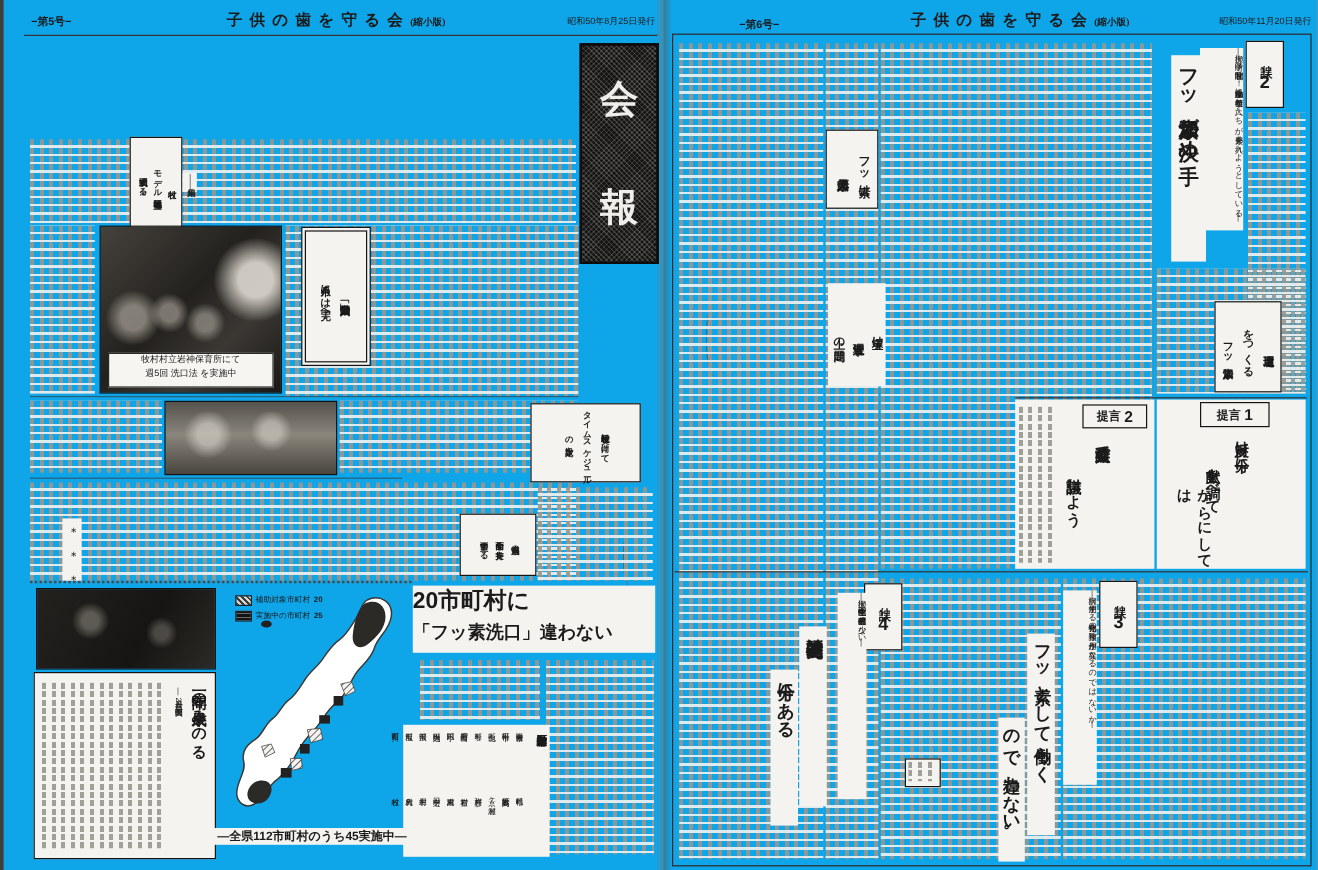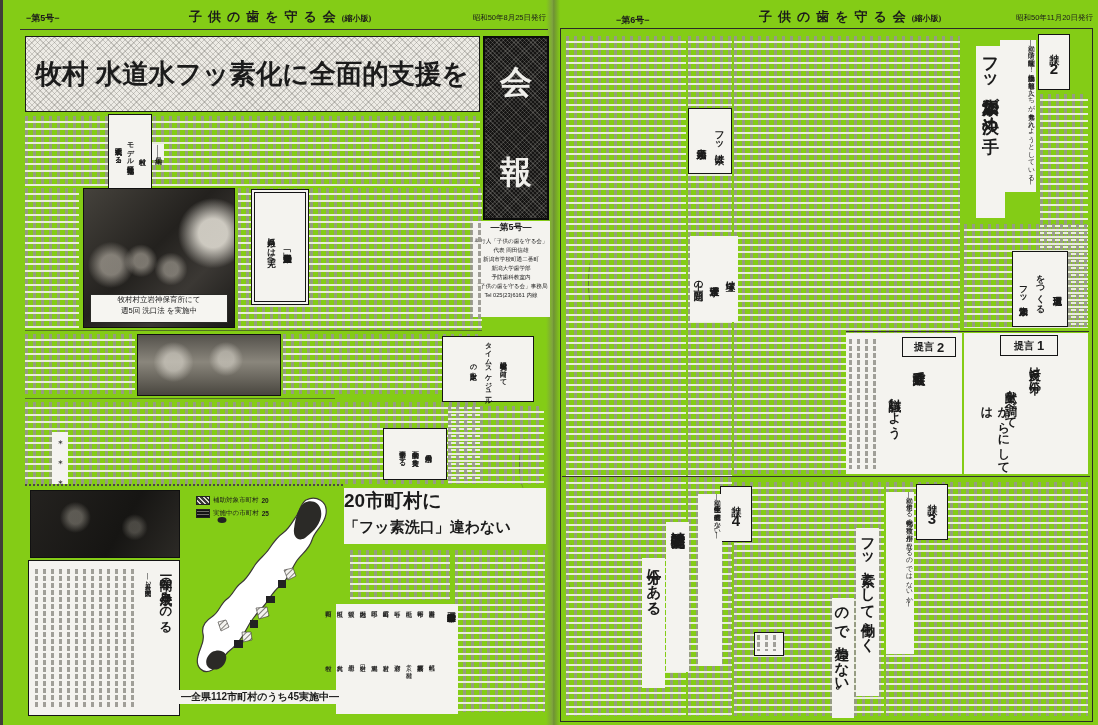--- a/index.html
+++ b/index.html
@@ -1,16 +1,16 @@
 <!DOCTYPE html>
 <html><head>
 <meta charset="utf-8">
 <style>
   html,body{margin:0;padding:0;background:#8d8b86;}
-  .sheet{position:relative;width:1098px;height:725px;background:#84cc16;overflow:hidden;
+  .sheet{position:relative;width:1098px;height:725px;background:#0ea5e9;overflow:hidden;
          font-family:"Liberation Sans",sans-serif;color:#1b1b1b;}
   .abs{position:absolute;}
   .vt{writing-mode:vertical-rl;text-orientation:mixed;}
   .pbg{background:#f4f3ef;}
   
   .sim{position:absolute;opacity:.9;background-image:
       repeating-linear-gradient(to bottom, rgba(244,243,239,0) 0 5px, #f4f3ef 5px 7px),
       repeating-linear-gradient(to right, #98978f 0 3.4px, rgba(0,0,0,0) 3.4px 8px);}
   .box{border:1.2px solid #141414;background:#f4f3ef;}
   .dbox{border:1px solid #141414;box-shadow:0 0 0 2px #f4f3ef,0 0 0 3px #141414;background:#f4f3ef;}
@@ -56,39 +56,26 @@
   <div class="abs arc" style="left:566px;top:544px;width:12px;height:46px;"></div>
   <div class="abs arc" style="left:519px;top:438px;width:12px;height:52px;"></div>
 
   <div class="abs" style="left:26px;top:12px;font-size:9px;font-weight:bold;">−第5号−</div>
   <div class="abs serif" style="left:130px;top:8px;width:300px;text-align:center;font-size:13px;font-weight:bold;letter-spacing:6px;">
     <span>子供の歯を守る会</span><span style="font-size:8px;letter-spacing:0;">(縮小版)</span>
   </div>
   <div class="abs" style="left:428px;top:13px;width:118px;text-align:right;font-size:7.5px;">昭和50年8月25日発行</div>
   <div class="hline" style="left:20px;top:29px;width:528px;"></div>
 
-  <div class="abs crosshatch" style="left:25px;top:36px;width:453px;height:74px;border:1.5px solid #1b1b1b;display:flex;align-items:center;justify-content:center;">
-    <div style="font-size:27px;font-weight:bold;white-space:nowrap;transform:scaleX(.98);">牧村 水道水フッ素化に全面的支援を</div>
-  </div>
 
   <div class="abs inkbox" style="left:483px;top:36px;width:62px;height:180px;border:2px solid #0c0c0c;display:flex;flex-direction:column;align-items:center;justify-content:space-around;">
     <div style="color:#efeeea;font-size:32px;font-weight:bold;">会</div>
     <div style="color:#efeeea;font-size:32px;font-weight:bold;">報</div>
   </div>
 
-  <div class="abs pbg" style="left:472px;top:221px;width:78px;height:96px;text-align:center;">
-    <div style="font-size:9px;font-weight:bold;margin-bottom:3px;">―第5号―</div>
-    <div style="font-size:5.6px;line-height:1.6;">発行人「子供の歯を守る会」</div>
-    <div style="font-size:5.6px;line-height:1.6;">代表 岡田信雄</div>
-    <div style="font-size:5.6px;line-height:1.6;">新潟市学校町通二番町</div>
-    <div style="font-size:5.6px;line-height:1.6;">新潟大学歯学部</div>
-    <div style="font-size:5.6px;line-height:1.6;">予防歯科教室内</div>
-    <div style="font-size:5.6px;line-height:1.6;">「子供の歯を守る会」事務局</div>
-    <div style="font-size:5.6px;line-height:1.6;">Tel 025(23)6161 内線</div>
-  </div>
 
   <div class="sim" style="left:25px;top:116px;width:455px;height:70px;"></div>
   <div class="sim" style="left:25px;top:188px;width:54px;height:140px;"></div>
   <div class="sim" style="left:238px;top:188px;width:244px;height:142px;"></div>
   <div class="sim" style="left:25px;top:334px;width:110px;height:60px;"></div>
   <div class="sim" style="left:283px;top:334px;width:199px;height:60px;"></div>
   <div class="sim" style="left:25px;top:402px;width:455px;height:82px;"></div>
   <div class="sim" style="left:448px;top:406px;width:96px;height:78px;"></div>
 
   <div class="abs box rowrev" style="left:108px;top:114px;width:38px;height:72px;align-items:center;justify-content:center;gap:2px;padding:2px;">

